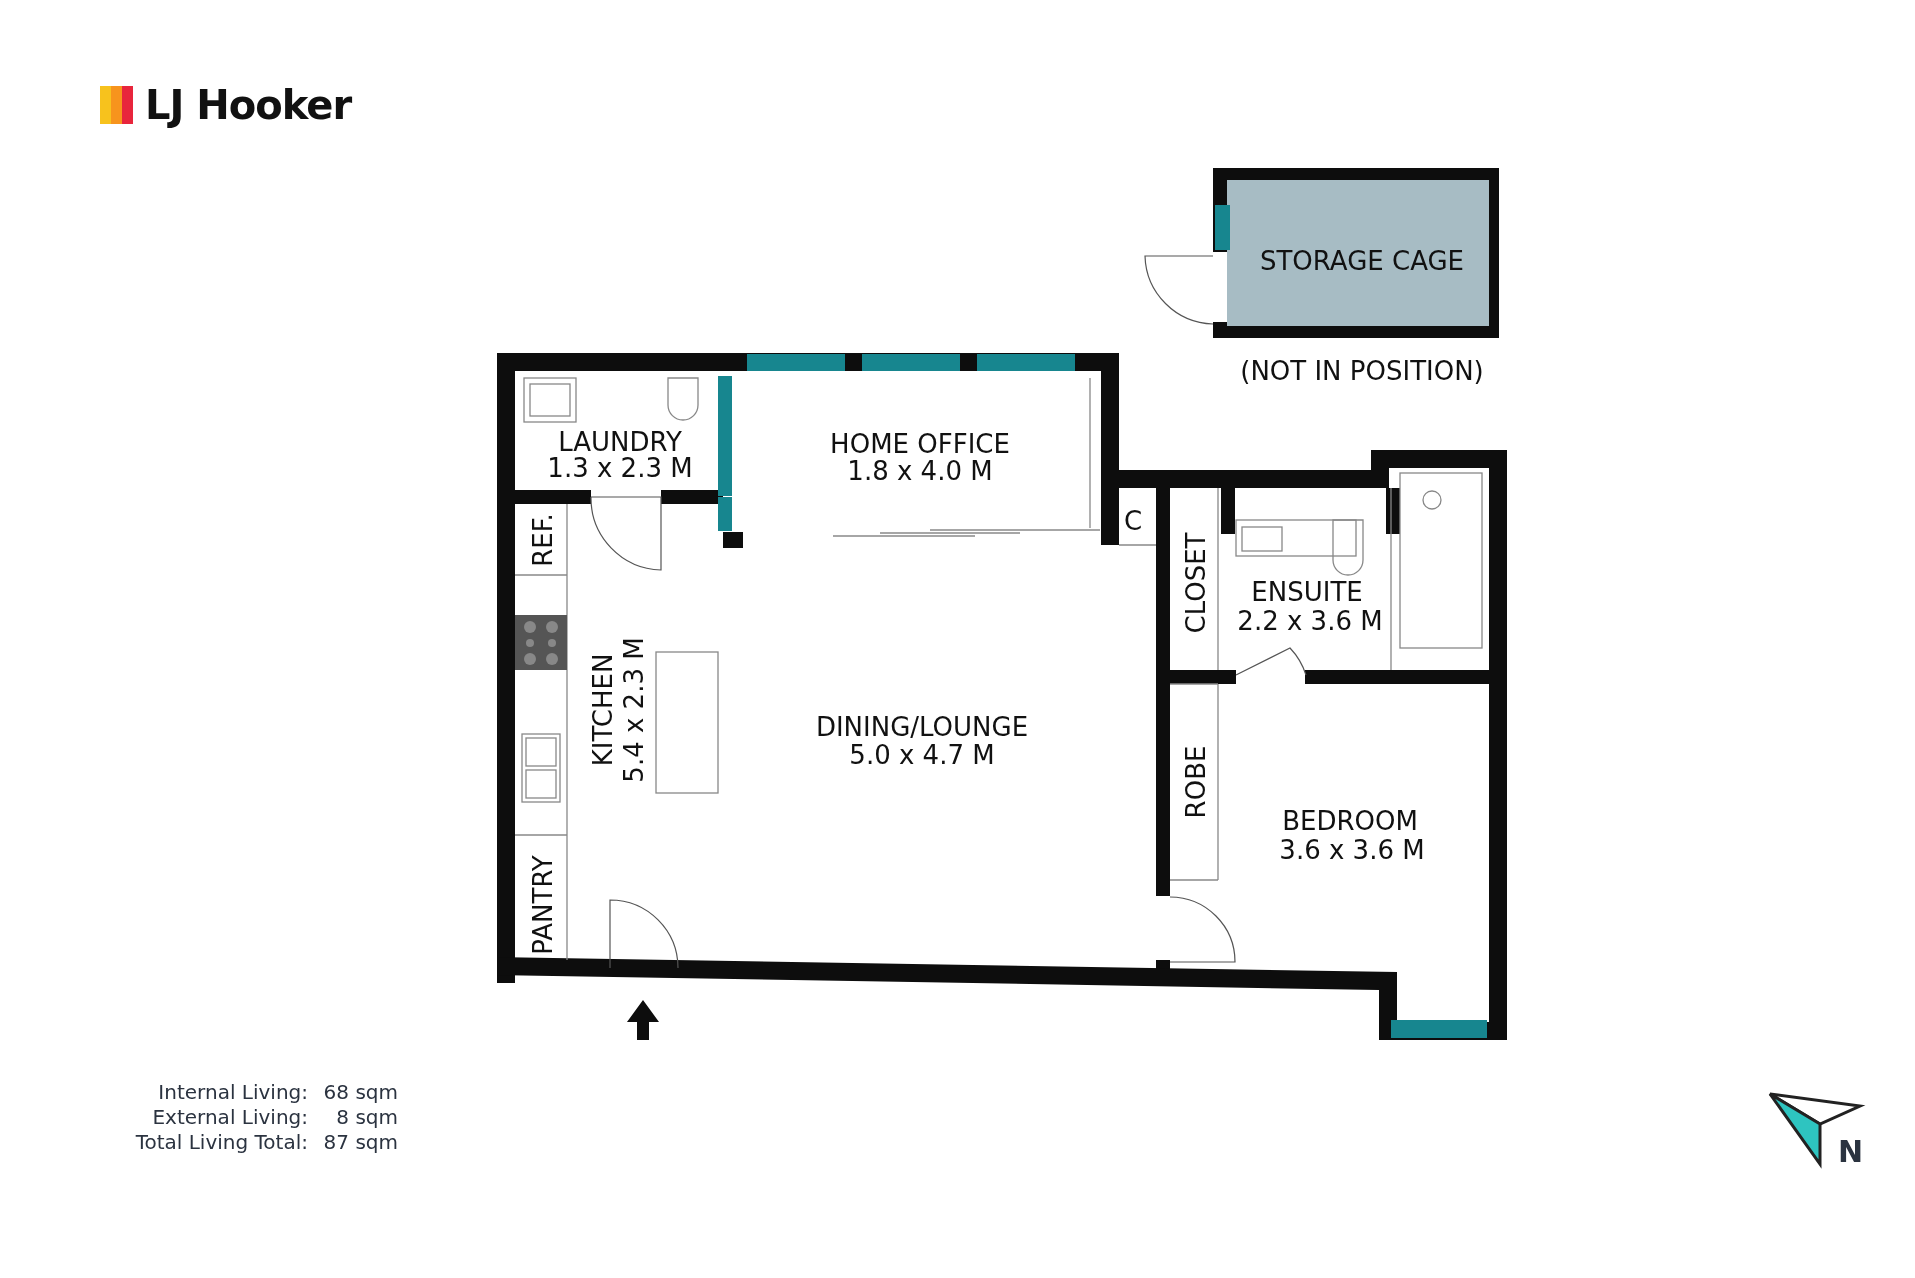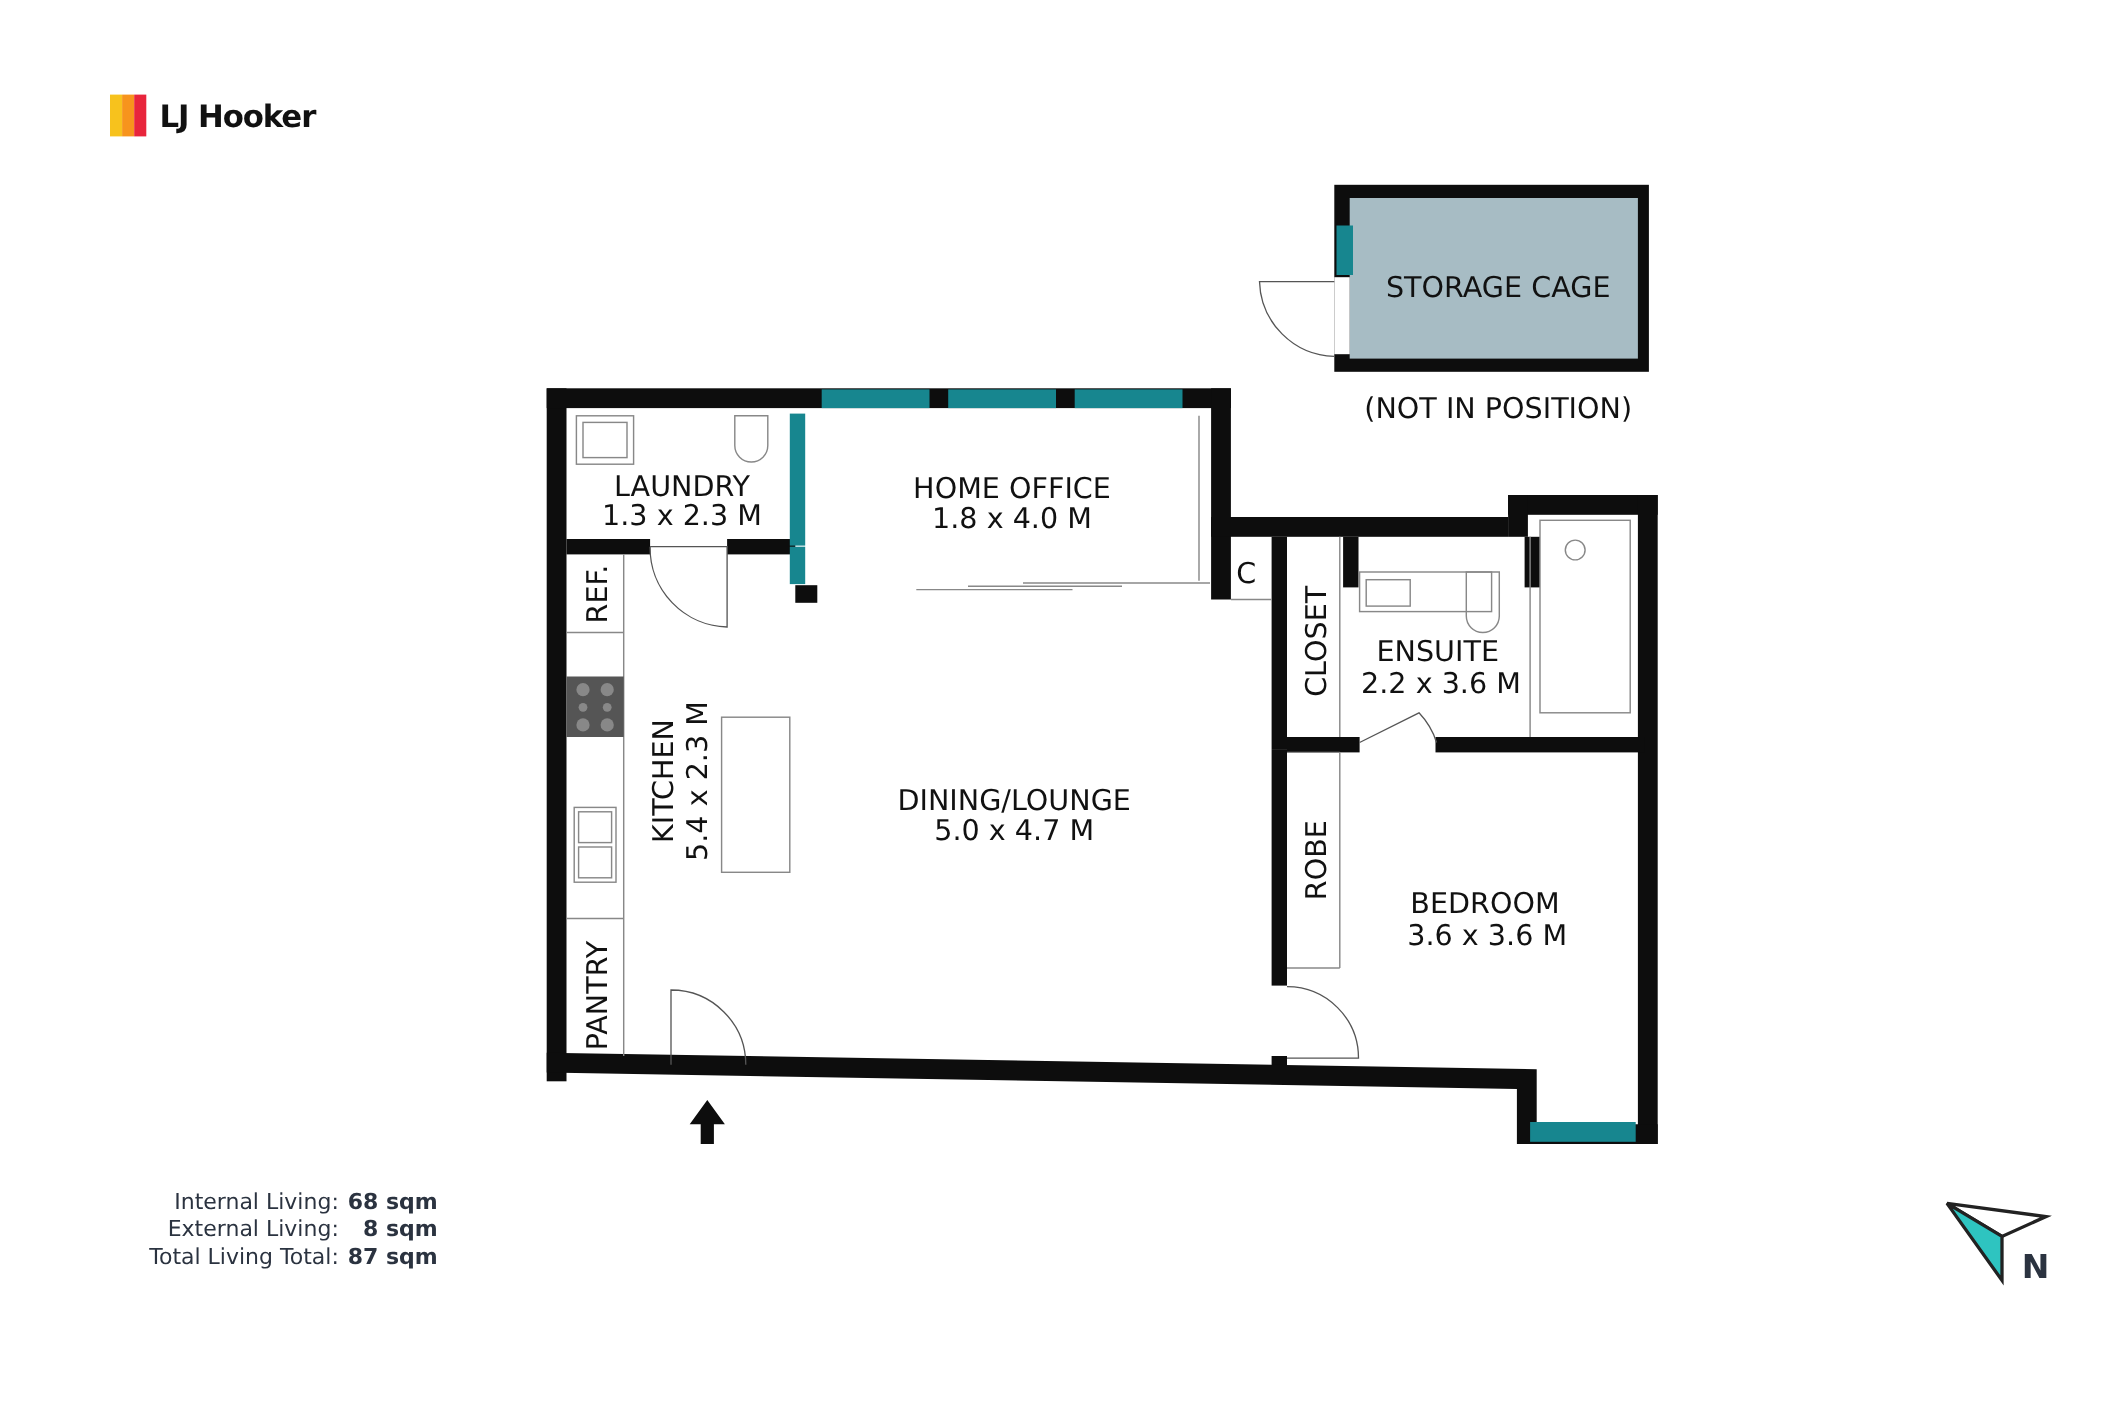--- a/index.html
+++ b/index.html
@@ -1,26 +1,26 @@
 <!DOCTYPE html>
 <html><head>
 <meta charset="utf-8">
 <style>
   html,body{margin:0;padding:0;background:#ffffff;}
   body{width:1915px;height:1278px;position:relative;overflow:hidden;font-family:"Liberation Sans",sans-serif;}
   .logo{position:absolute;left:100px;top:80px;height:50px;display:flex;align-items:center;}
   .logo .bars{display:flex;height:38px;margin-right:12px;}
   .logo .bars span{display:block;width:11px;height:38px;}
-  .logo .name{font-family:"DejaVu Sans",sans-serif;font-weight:bold;font-size:28px;color:#111;letter-spacing:-1px;}
+  .logo .name{font-family:"DejaVu Sans",sans-serif;font-weight:bold;font-size:40px;color:#111;letter-spacing:-1px;}
   svg.plan{position:absolute;left:0;top:0;}
   .rlabel{font-family:"DejaVu Sans",sans-serif;font-size:26px;fill:#111;}
   .areas{position:absolute;left:88px;top:1080px;font-family:"DejaVu Sans",sans-serif;font-size:20px;color:#2b3340;line-height:25px;}
   .areas .row{display:flex;}
   .areas .k{width:220px;text-align:right;}
-  .areas .v{width:90px;text-align:right;font-weight:bold;}
+  .areas .v{width:90px;text-align:right;}
   .compass{position:absolute;left:1760px;top:1084px;}
 </style>
 </head>
 <body>
 
 <div class="logo">
   <div class="bars">
     <span style="background:#f7c21d"></span>
       <span style="background:#f7941d"></span>
       <span style="background:#e8253c"></span>

